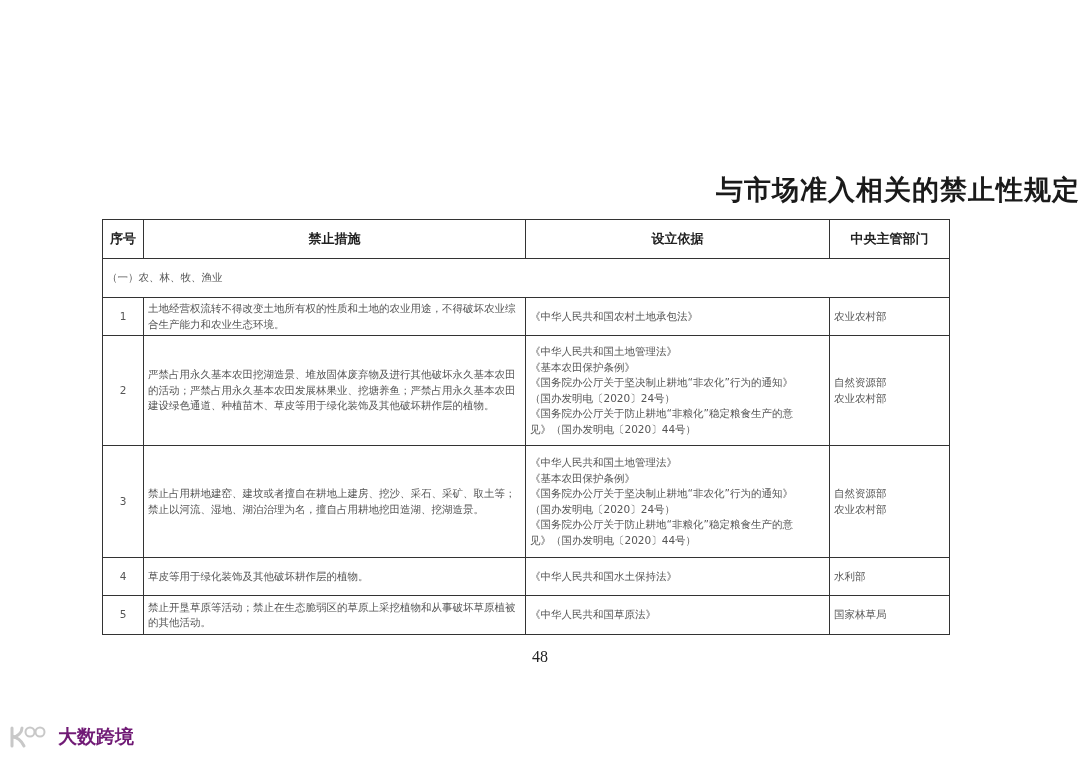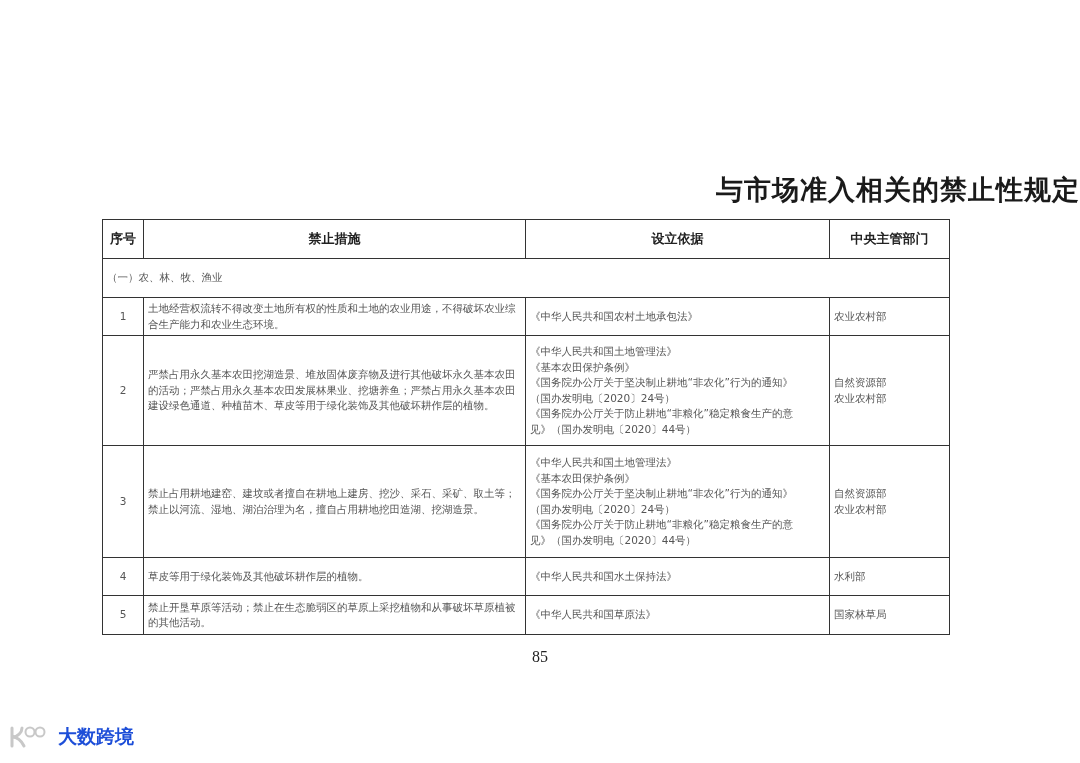--- a/index.html
+++ b/index.html
@@ -40,21 +40,21 @@
     tr.r4 td { height: 37px; }
     tr.r5 td { height: 38px; }
     .basis-line { display: block; white-space: nowrap; }
     .dept-line { display: block; }
     .page-number {
       position: absolute; left: 0; width: 1080px; top: 648px; text-align: center;
       font-family: "Liberation Serif", serif; font-size: 16px; color: #222;
     }
     .watermark {
       position: absolute; left: 8px; top: 724px; display: flex; align-items: center; gap: 4px;
-      color: #1d4ed8; font-family: "DejaVu Sans", sans-serif; font-size: 19px; font-weight: bold;
+      color: #701a75; font-family: "DejaVu Sans", sans-serif; font-size: 19px; font-weight: bold;
     }
     .watermark svg { display: block; }
   </style>
 </head>
 <body>
 
 <div class="page-title">与市场准入相关的禁止性规定</div>
 
 <table class="rules">
   <colgroup>
@@ -138,21 +138,21 @@
       <td>
         <span class="basis-line">《中华人民共和国草原法》</span>
       </td>
       <td>
         <span class="dept-line">国家林草局</span>
       </td>
     </tr>
   </tbody>
 </table>
 
-<div class="page-number">85</div>
+<div class="page-number">48</div>
 
 <div class="watermark">
   <span>
     <svg width="46" height="26" viewBox="0 0 46 26">
       <path d="M4 4 L4 22 M4 13 C10 13 14 8 14 4 M4 13 C10 13 14 18 16 22" stroke="#c8c8c8" stroke-width="3" fill="none" stroke-linecap="round"></path>
       <circle cx="22" cy="8" r="4.5" stroke="#c8c8c8" stroke-width="2" fill="none"></circle>
       <circle cx="32" cy="8" r="4.5" stroke="#c8c8c8" stroke-width="2" fill="none"></circle>
     </svg>
   </span>
   <span>大数跨境</span>

